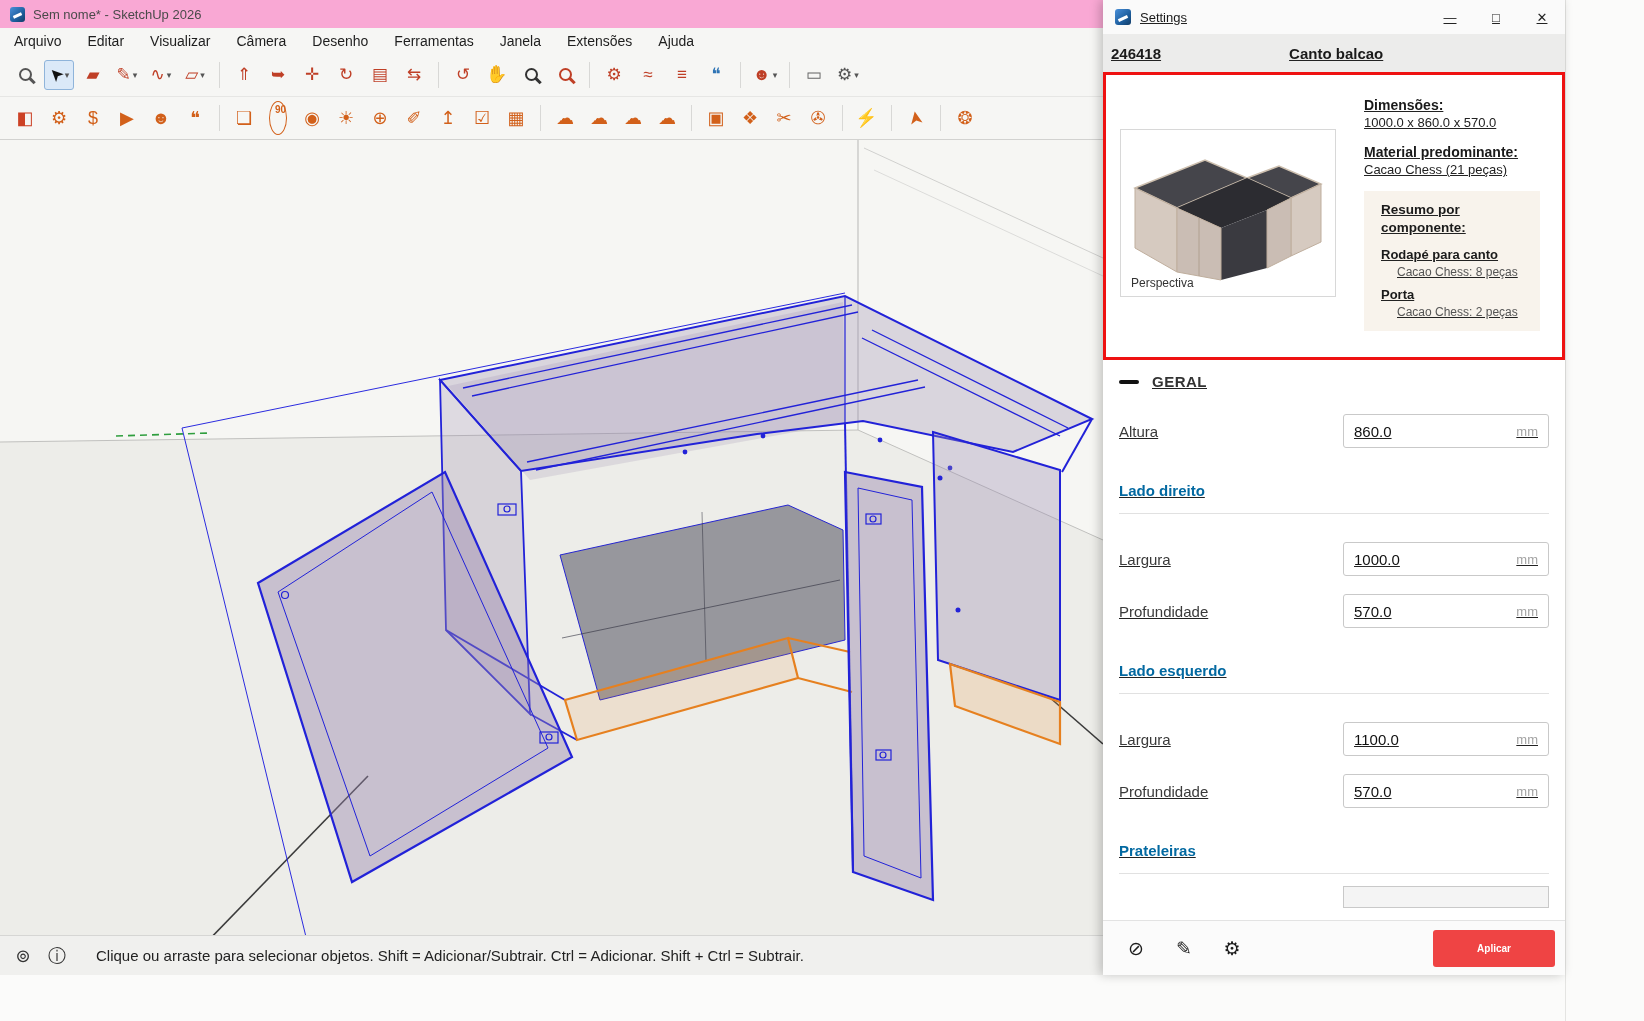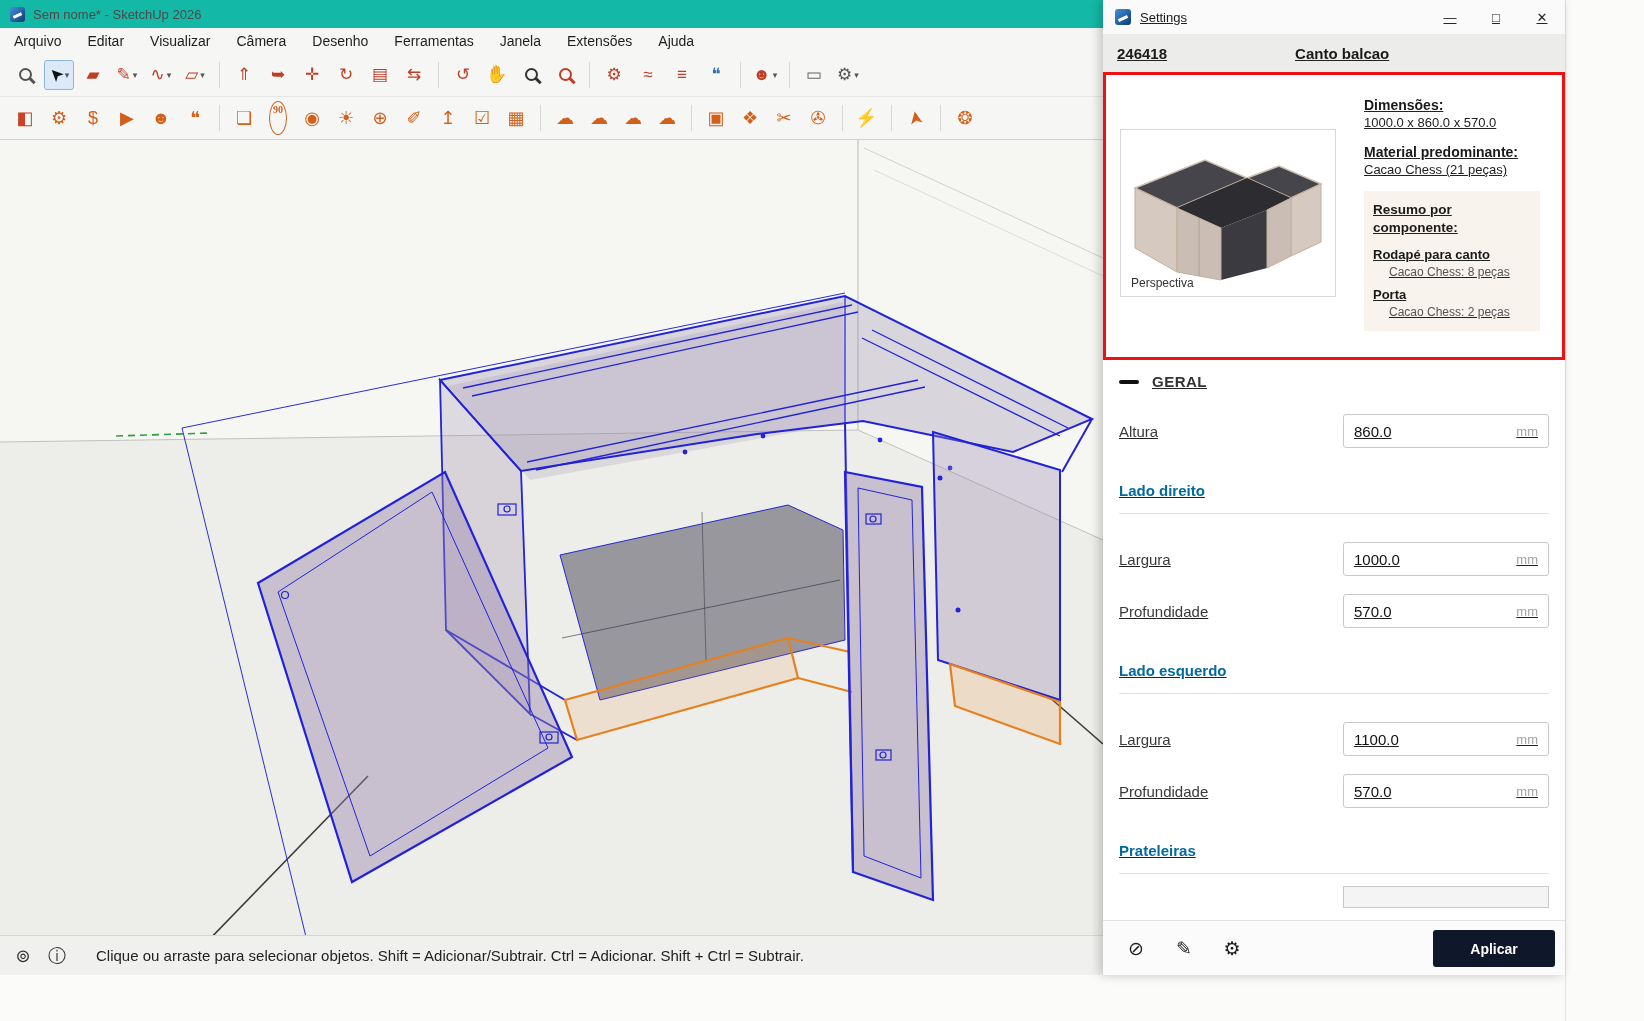--- a/index.html
+++ b/index.html
@@ -3,21 +3,21 @@
 <meta charset="utf-8">
 <style>
   * { margin:0; padding:0; box-sizing:border-box; }
   html,body { background:#ddd; }
   .app{
     position:relative; width:1644px; height:1021px; overflow:hidden;
     font-family:"Liberation Sans", sans-serif; background:#fbfbfa; color:#222;
   }
   
   .titlebar{ position:absolute; left:0; top:0; width:1644px; height:28px;
-    background:#14b8a6; display:flex; align-items:center; padding-left:10px; }
+    background:#f9a8d4; display:flex; align-items:center; padding-left:10px; }
   .app-logo{ width:15px; height:15px; border-radius:3px; margin-right:8px;
     background:linear-gradient(135deg,#4a90d9 0%,#1d5e9e 60%,#123c66 100%);
     position:relative; }
   .app-logo::after{ content:""; position:absolute; left:3px; top:7px; width:9px; height:3px;
     background:#fff; transform:rotate(-25deg); }
   .titlebar .wtitle{ font-size:13px; color:#4a4a4a; }
   
   .menubar{ position:absolute; left:0; top:28px; width:1327px; height:25px;
     background:#f6f6f4; display:flex; align-items:center; padding-left:14px; gap:26px; }
   .menu-item{ font-size:14px; color:#1e1e1e; cursor:default; }
@@ -30,21 +30,21 @@
     margin:0 2px; border-radius:3px; position:relative; }
   .tb-btn.active{ background:#dbe9f8; border:1px solid #8fb4da; }
   .tb-glyph{ font-size:17px; line-height:1; }
   #toolbar2 .tb-glyph{ font-size:18px; }
   .tb-caret{ font-size:9px; color:#555; margin-left:2px; }
   .tb-sep{ width:1px; height:26px; background:#d8d8d6; margin:0 7px; }
   .mag{ width:13px; height:13px; border:2.2px solid currentColor; border-radius:50%; position:relative; }
   .mag::after{ content:""; position:absolute; width:8px; height:2.6px; background:currentColor;
     transform:rotate(45deg); right:-6px; bottom:-3px; }
   .circled{ border:1.8px solid currentColor; border-radius:50%; font-size:10px !important;
-    font-weight:bold; width:18px; height:34px; line-height:15px; text-align:center;font-family:Liberation Serif, serif; }
+    font-weight:bold; width:18px; height:34px; line-height:15px; text-align:right; }
   
   .viewport{ position:absolute; left:0; top:140px; width:1644px; height:795px; background:#f6f6f3; }
   
   .statusbar{ position:absolute; left:0; top:935px; width:1644px; height:40px;
     background:#f0f0ee; border-top:1px solid #d6d6d4; display:flex; align-items:center; padding-left:10px; }
   .sb-icon{ width:26px; height:26px; display:flex; align-items:center; justify-content:center;
     font-size:18px; color:#333; margin-right:8px; }
   .sb-text{ font-size:15px; color:#222; margin-left:18px; }
   
   .right-strip{ position:absolute; left:1565px; top:0; width:79px; height:1021px;
@@ -54,31 +54,31 @@
     z-index:50; box-shadow:-3px 0 10px rgba(0,0,0,.22); overflow:hidden;text-decoration:underline; }
   .s-titlebar{ height:34px; background:#fafafa; display:flex; align-items:center; padding-left:12px; }
   .s-logo{ width:16px; height:16px; border-radius:3px; margin-right:9px;
     background:linear-gradient(135deg,#4a90d9 0%,#1d5e9e 60%,#123c66 100%); position:relative; }
   .s-logo::after{ content:""; position:absolute; left:3px; top:8px; width:10px; height:3px;
     background:#fff; transform:rotate(-25deg); }
   .s-title{ font-size:13px; color:#1a1a1a; }
   .s-controls{ margin-left:auto; display:flex; height:34px; }
   .s-ctrl{ width:46px; height:34px; display:flex; align-items:center; justify-content:center;
     font-size:13px; color:#222; }
-  .s-header{ height:38px; background:#ececeb; display:flex; align-items:center; padding-left:14px; }
+  .s-header{ height:38px; background:#ececeb; display:flex; align-items:center; padding-left:8px; }
   .s-id{ font-size:15px; font-weight:bold; color:#1a1a1a; }
   .s-name{ font-size:15px; font-weight:bold; color:#1a1a1a; margin-left:128px; }
   .redbox{ height:288px; border:3px solid #ee1111; background:#fff; display:flex; padding-left:14px; }
   .thumb-card{ width:216px; height:168px; border:1px solid #d8d8d8; background:#fff;
     margin-top:54px; position:relative; flex:none; }
   .thumb-cap{ position:absolute; left:10px; bottom:6px; font-size:12px; color:#333; }
   .info-col{ margin-left:28px; padding-top:22px; width:176px; }
   .info-lbl{ font-size:14px; font-weight:bold; color:#1a1a1a; margin-bottom:2px; }
   .info-val{ font-size:13px; color:#222; margin-bottom:14px; }
-  .summary{ background:#f8f3ec; padding:10px 9px; margin-top:2px; }
+  .summary{ background:#f8f3ec; padding:10px 17px; margin-top:2px; }
   .sum-title{ font-size:13.5px; font-weight:bold; color:#1a1a1a; line-height:1.35; margin-bottom:10px; }
   .sum-name{ font-size:13px; font-weight:bold; color:#1a1a1a; margin-top:8px; }
   .sum-detail{ font-size:12px; color:#555; margin:3px 0 2px 16px; }
   .s-content{ padding:0 16px; }
   .geral-row{ margin-top:13px; display:flex; align-items:center; }
   .geral-dash{ width:20px; height:4px; background:#111; border-radius:2px; margin-right:13px; }
   .geral-lbl{ font-size:15px; font-weight:bold; color:#333; letter-spacing:.5px; }
   .field{ display:flex; align-items:center; justify-content:space-between; }
   .field.first{ margin-top:24px; }
   .field.g-first{ margin-top:28px; }
@@ -89,22 +89,22 @@
   .fval{ flex:1; font-size:15px; color:#111; }
   .funit{ font-size:13px; color:#a3a3a3; }
   .group-title{ font-size:15px; font-weight:bold; color:#0369a1; margin-top:34px; }
   .group-hr{ border:none; border-top:1px solid #e1e1e1; margin-top:14px; }
   .partial-input{ width:206px; height:22px; border:1px solid #c9c9c9; background:#f4f4f4;
     margin-left:auto; margin-top:12px; }
   .s-footer{ position:absolute; left:0; bottom:0; width:100%; height:55px; background:#fbfbfb;
     border-top:1px solid #e3e3e3; display:flex; align-items:center; padding-left:18px; }
   .f-icon{ width:30px; height:30px; display:flex; align-items:center; justify-content:center;
     font-size:19px; color:#1c1c1c; margin-right:18px; }
-  .apply-btn{ position:absolute; right:10px; top:9px; width:122px; height:37px; background:#0f172a;
-    color:#fff; font-size:14px; font-weight:bold; border:none; border-radius:3px;
+  .apply-btn{ position:absolute; right:10px; top:9px; width:122px; height:37px; background:#ef4444;
+    color:#fff; font-size:10px; font-weight:bold; border:none; border-radius:3px;
     font-family:"Liberation Sans",sans-serif; }
 </style>
 </head>
 <body>
 
 <div class="app">
 
   <div class="titlebar">
     <span class="app-logo"></span>
     <span class="wtitle">Sem nome* - SketchUp 2026</span>

